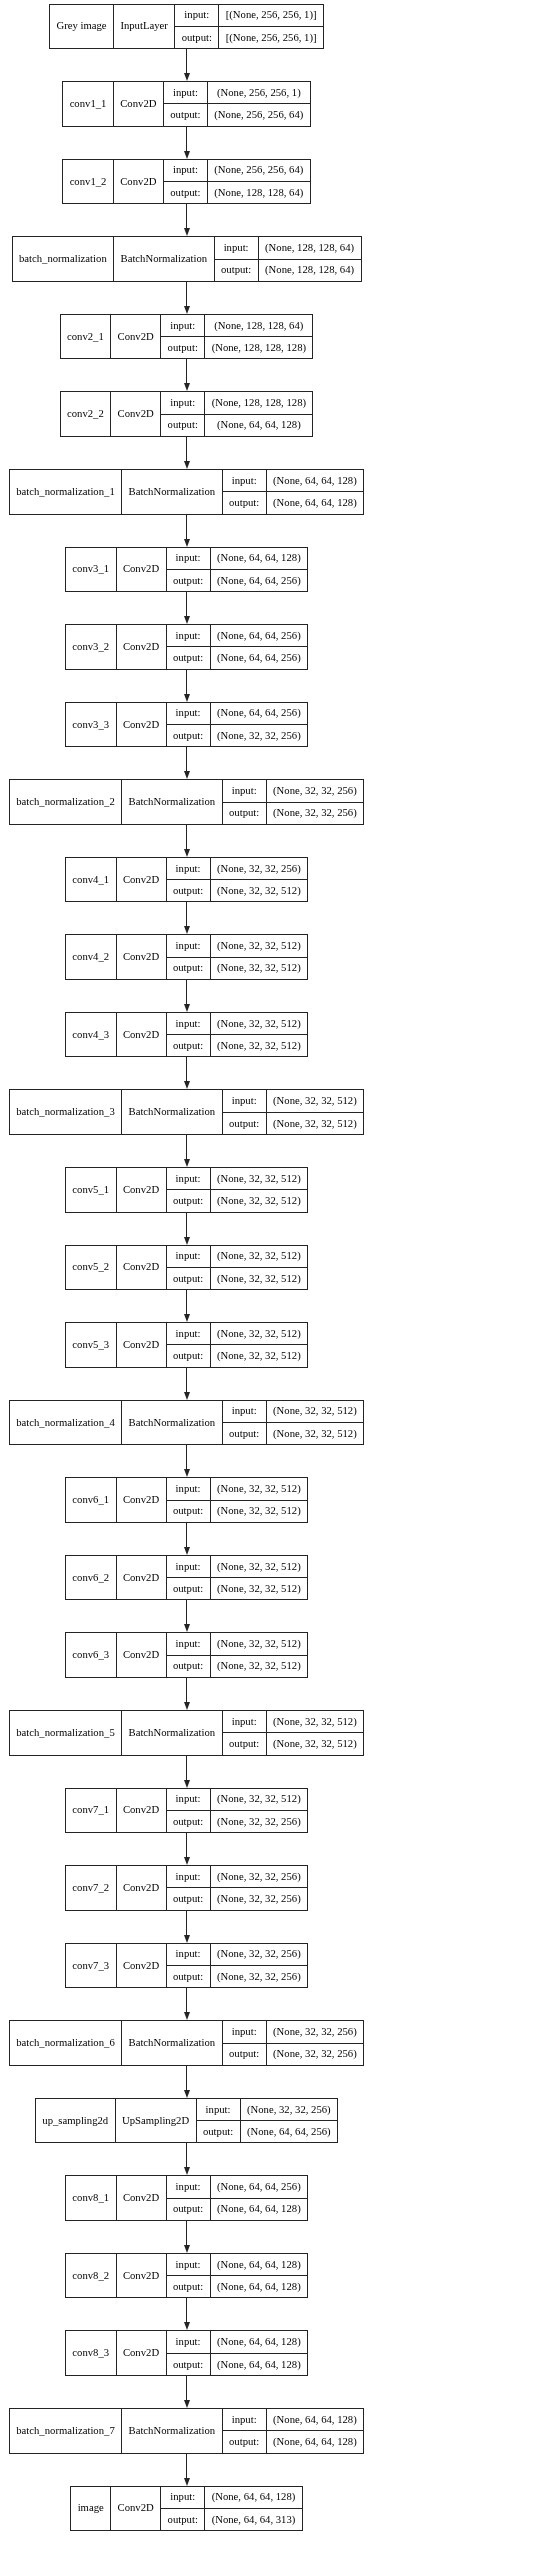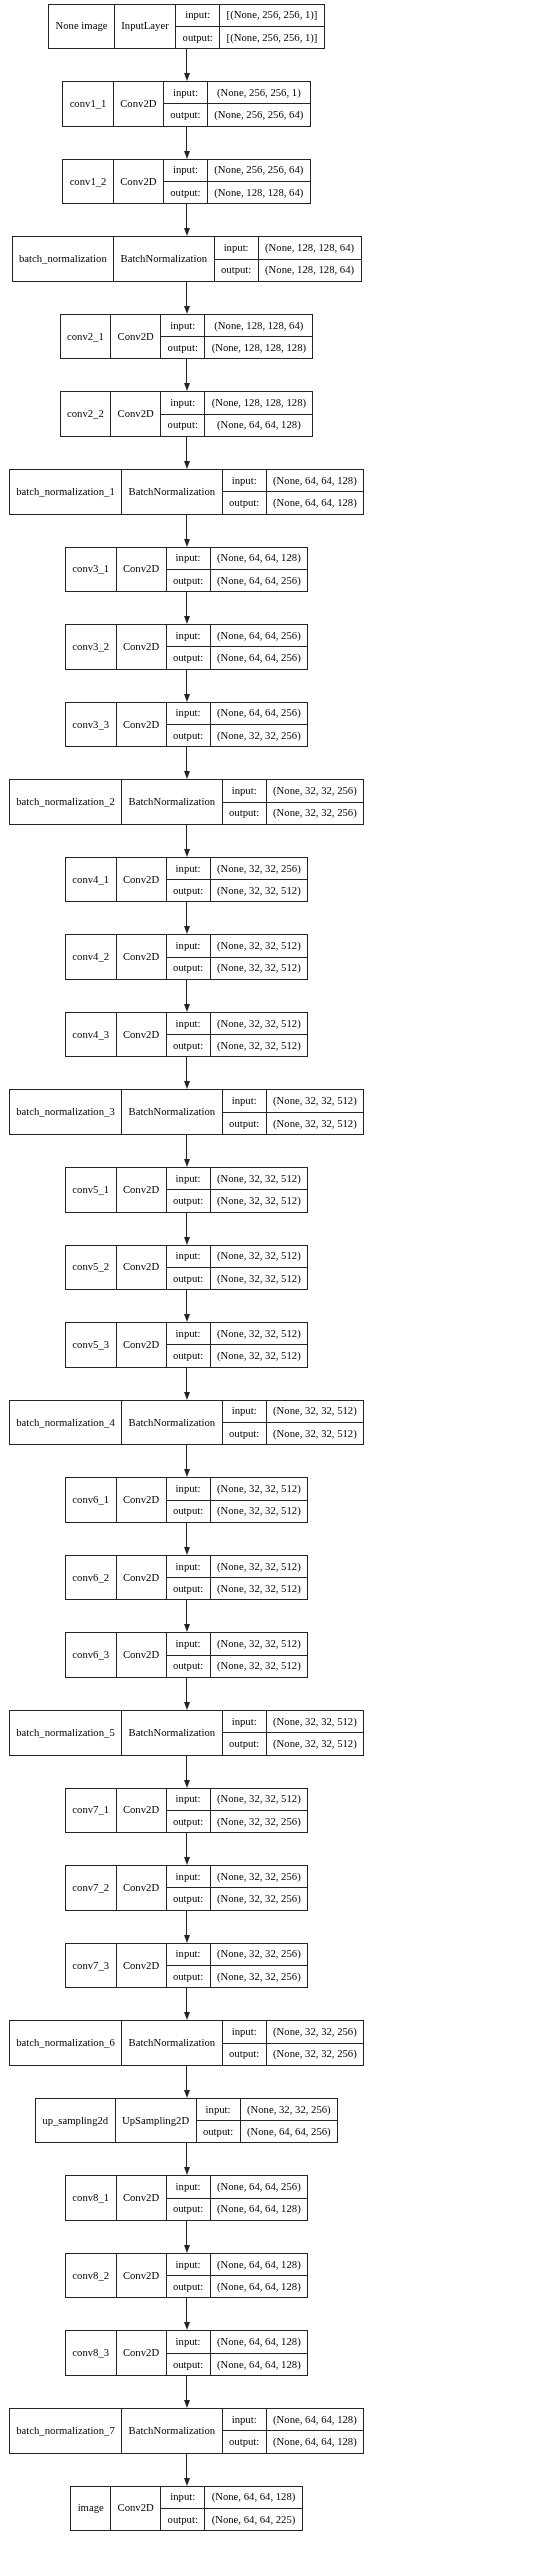--- a/index.html
+++ b/index.html
@@ -52,21 +52,21 @@
     border-top: 8.6px solid #242424;
   }
 </style>
 </head>
 <body>
 
 <div class="diagram">
   <table class="node">
     <tbody>
       <tr>
-        <td rowspan="2">None image</td>
+        <td rowspan="2">Grey image</td>
         <td rowspan="2">InputLayer</td>
         <td>input:</td>
         <td>[(None, 256, 256, 1)]</td>
       </tr>
       <tr>
         <td>output:</td>
         <td>[(None, 256, 256, 1)]</td>
       </tr>
     </tbody>
   </table>
@@ -699,18 +699,18 @@
   <table class="node">
     <tbody>
       <tr>
         <td rowspan="2">image</td>
         <td rowspan="2">Conv2D</td>
         <td>input:</td>
         <td>(None, 64, 64, 128)</td>
       </tr>
       <tr>
         <td>output:</td>
-        <td>(None, 64, 64, 225)</td>
+        <td>(None, 64, 64, 313)</td>
       </tr>
     </tbody>
   </table>
 </div>
 
 
 </body></html>

